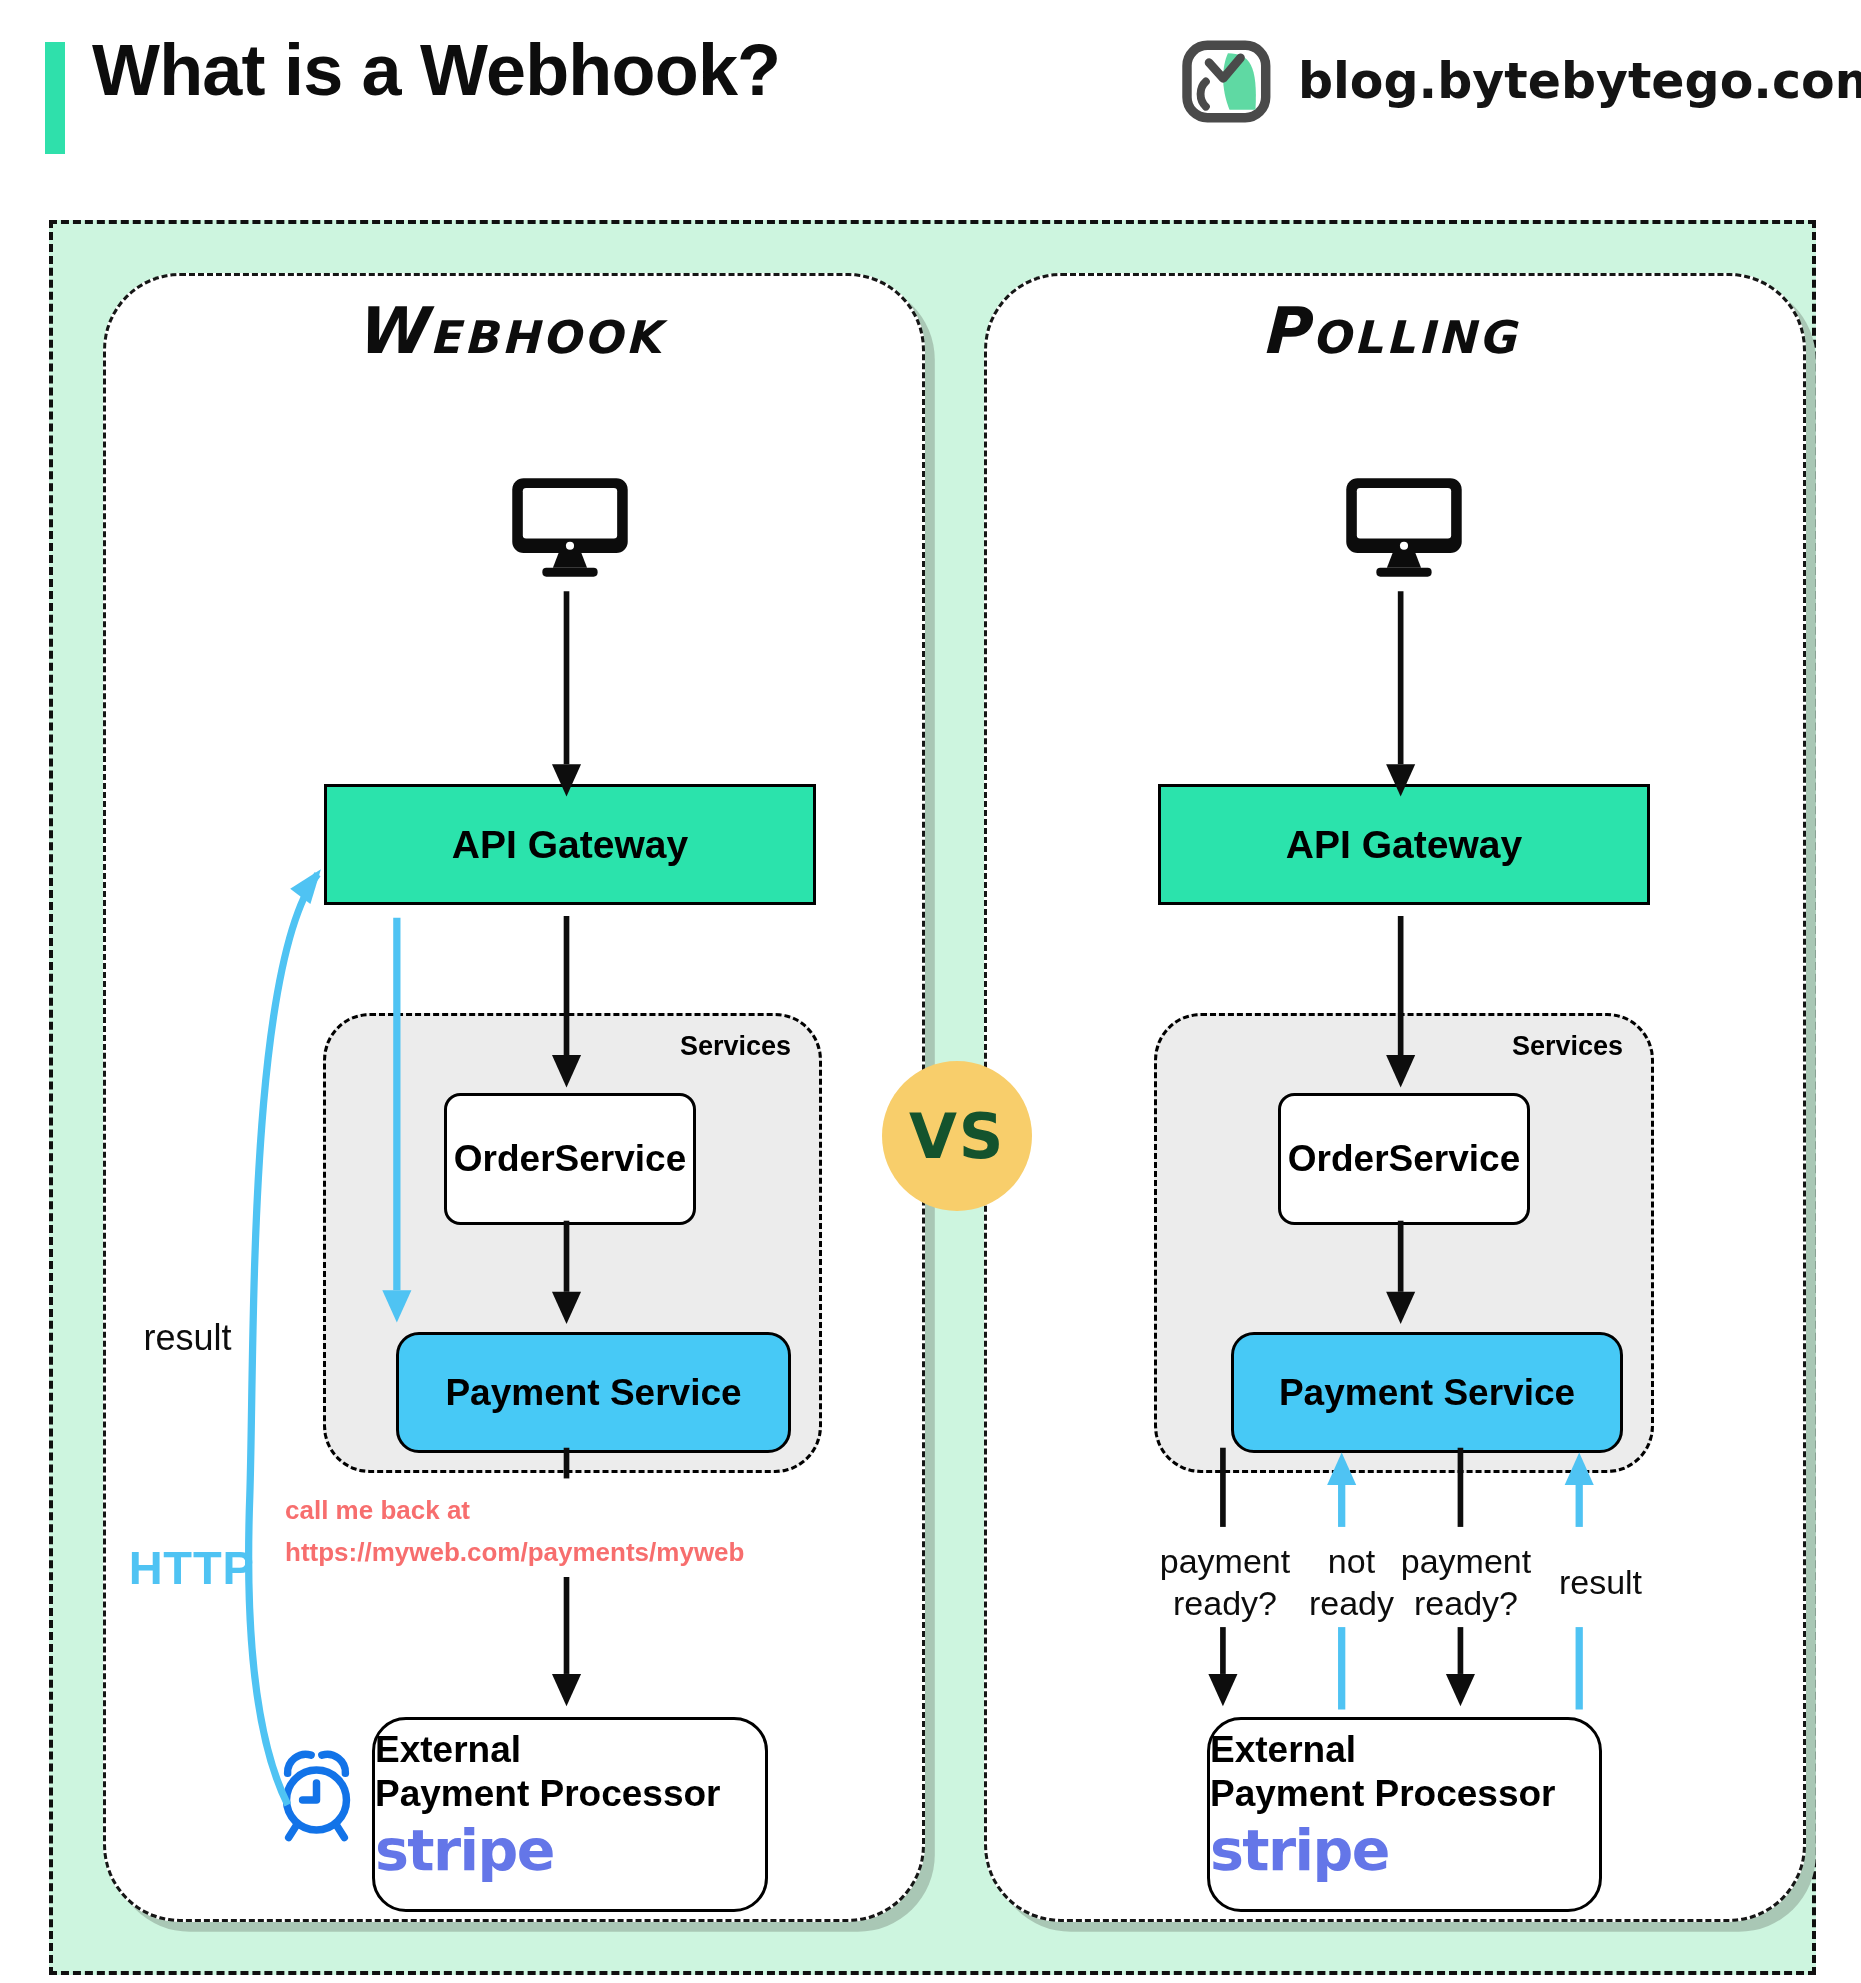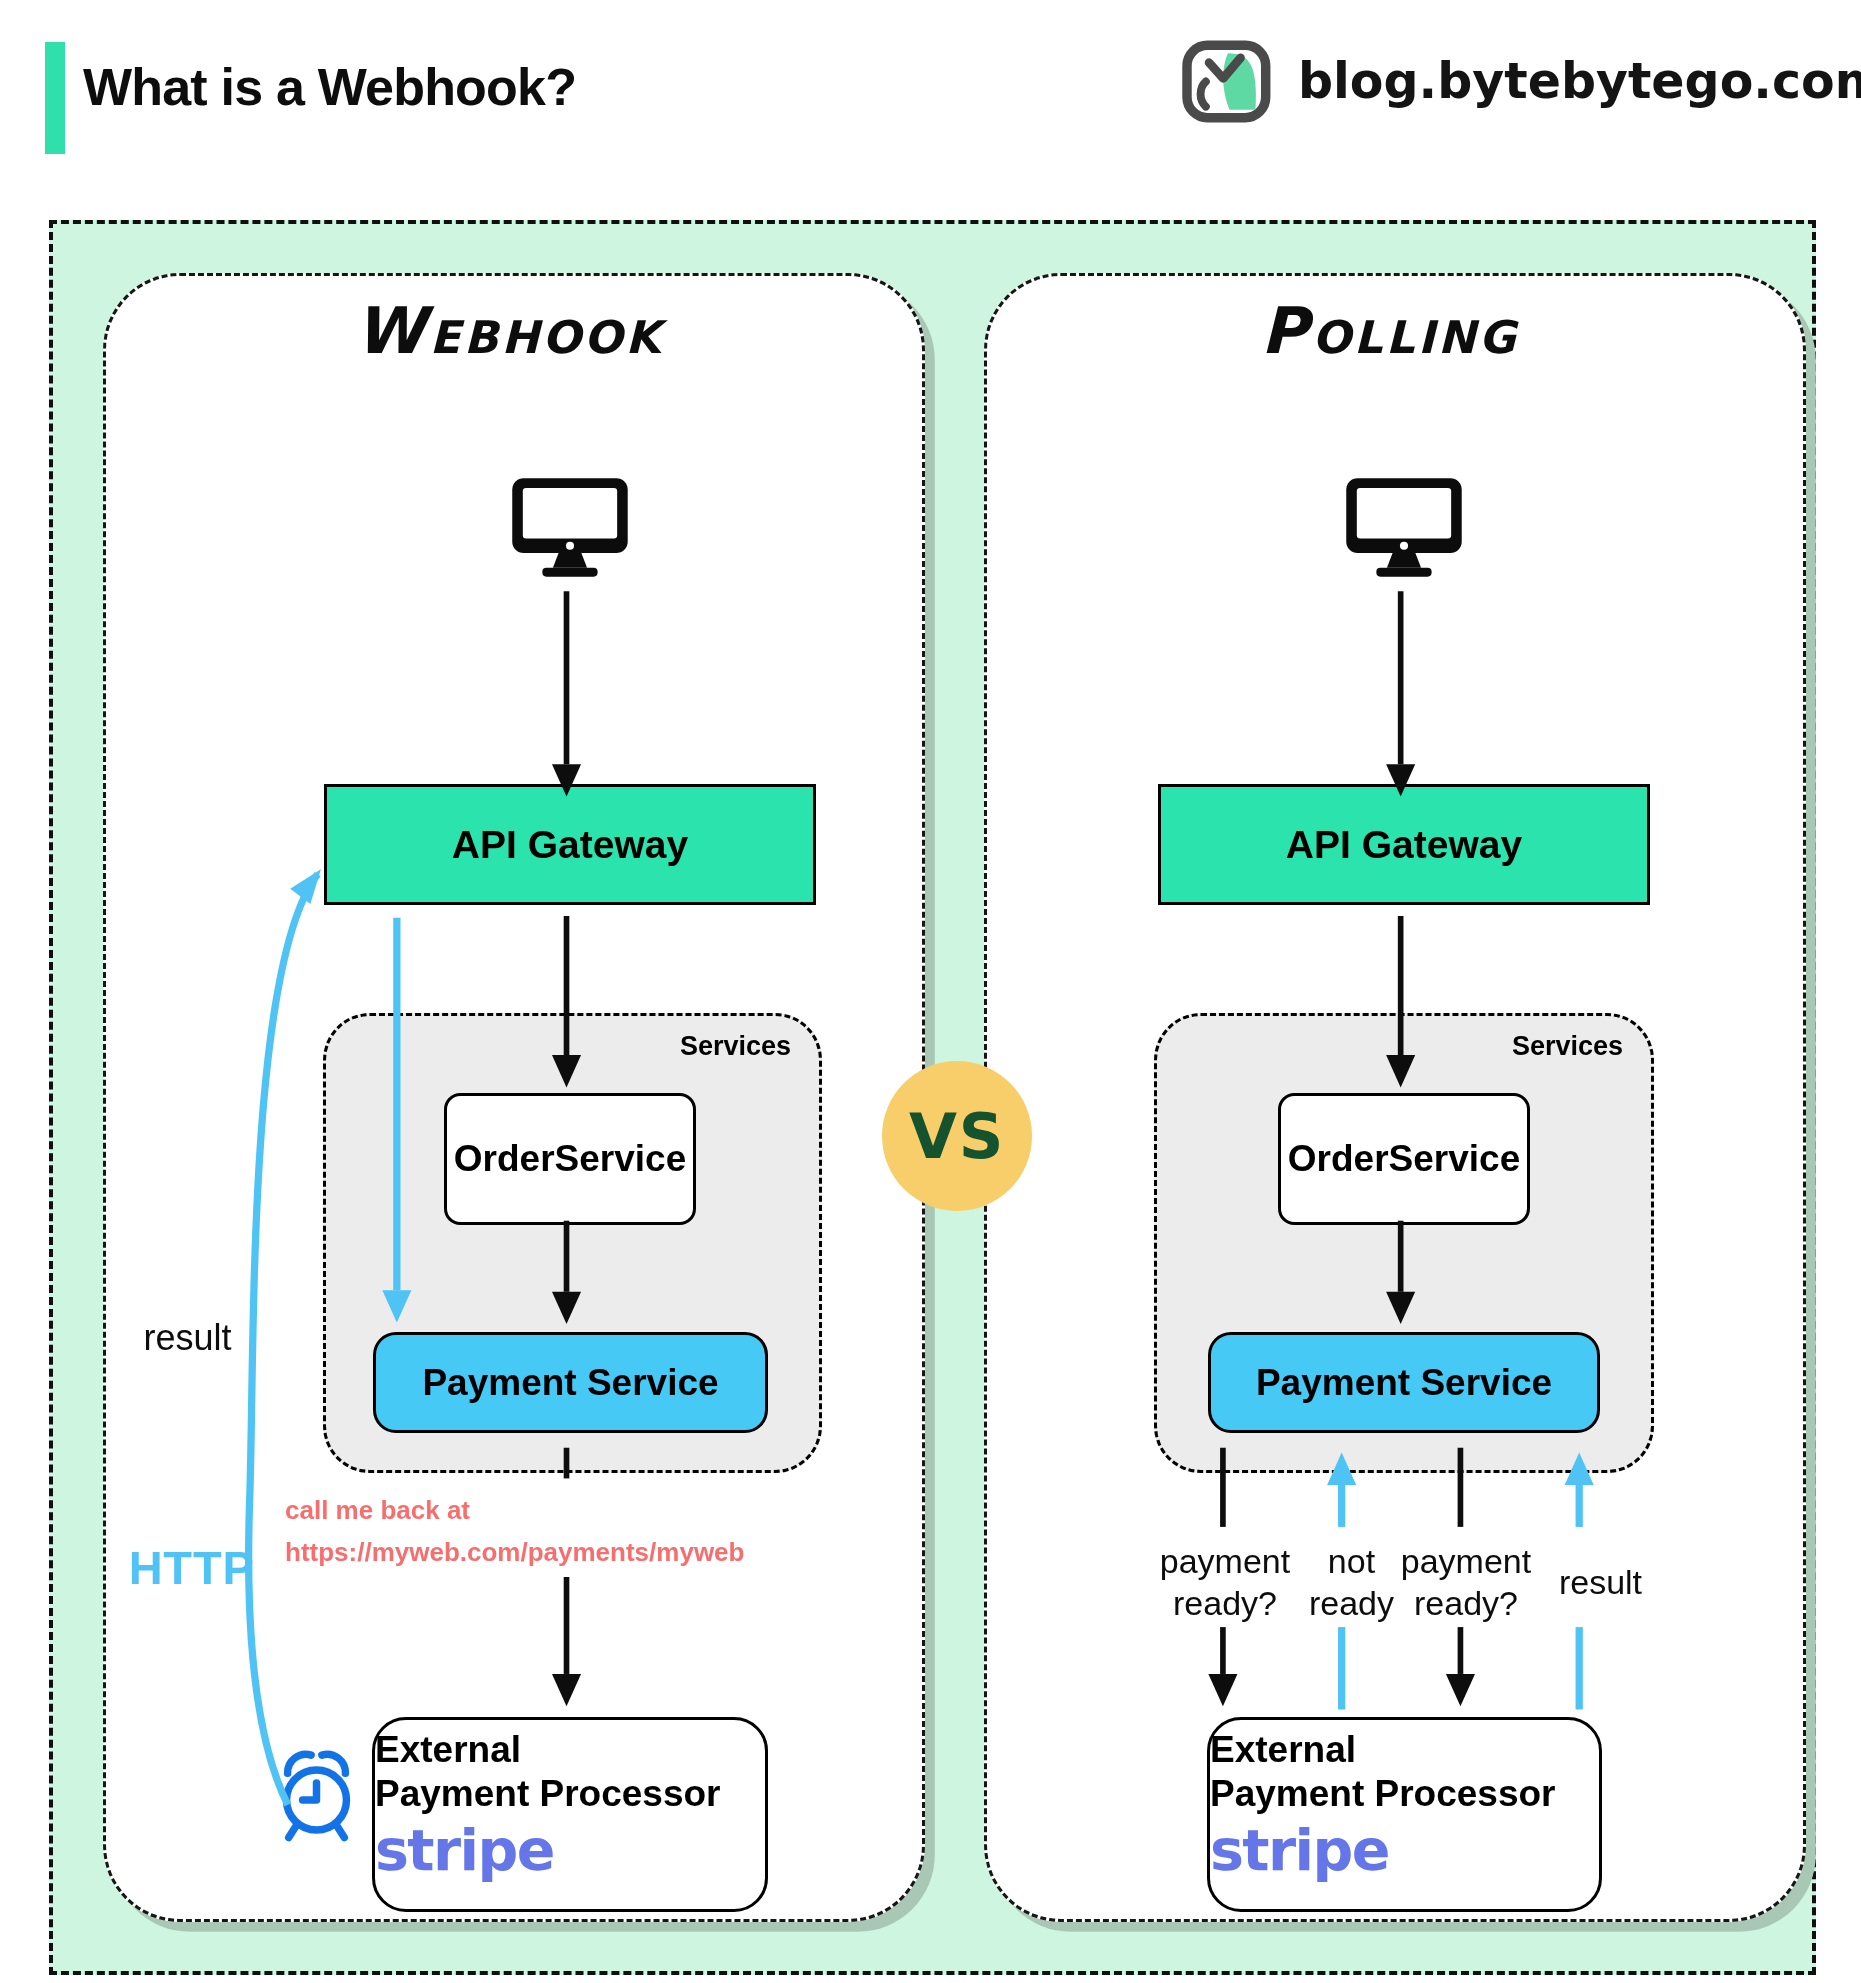--- a/index.html
+++ b/index.html
@@ -8,21 +8,21 @@
     --services_gray:#ececec; --vs_yellow:#f8ce6b; --note_red:#f76e6e;
     --stripe_purple:#6476e8; --clock_blue:#1273e8; --ink:#0d0d0d;
     --panel_shadow:#a9c7b5; --logo_green:#5fd9a3; --logo_gray:#4a4a4a;
   }
   *{margin:0;padding:0;box-sizing:border-box;}
   body{background:var(--page_bg);font-family:"Liberation Sans",sans-serif;}
   #canvas{position:relative;width:1861px;height:1983px;background:var(--page_bg);overflow:hidden;}
 
   
   .accent-bar{position:absolute;left:45px;top:42px;width:19.5px;height:112px;background:var(--accent_teal);}
-  .page-title{position:absolute;left:83px;top:29px;font-size:52px;font-weight:800;color:var(--ink);letter-spacing:-0.8px;margin-top:28px;}
+  .page-title{position:absolute;left:92px;top:29px;font-size:72px;font-weight:800;color:var(--ink);letter-spacing:-0.8px;}
   .brand{position:absolute;left:1179px;top:39px;display:flex;align-items:center;gap:18px;}
   .brand svg{width:101px;height:85px;}
   .brand-site{font-size:49px;font-weight:700;color:#141414;letter-spacing:0px;font-family:"DejaVu Sans",sans-serif;}
 
   
   .outer{position:absolute;left:49px;top:220px;width:1767px;height:1755px;
          background:var(--canvas_mint);border:4.1px dashed #101010;}
 
   
   .panel{position:absolute;top:49px;width:822px;height:1649px;background:#fff;
@@ -52,23 +52,23 @@
       border:3.3px dashed #000;border-radius:47px;}
   .panel.left .services{left:217px;width:499px;}
   .panel.right .services{left:167px;width:500px;}
   .services-label{position:absolute;top:14.7px;right:28px;font-size:27px;font-weight:bold;color:#000;}
 
   .order{position:absolute;top:817px;width:252px;height:132px;background:#fff;border:3.3px solid #000;
       border-radius:16.3px;display:flex;align-items:center;justify-content:center;
       font-size:37px;font-weight:bold;line-height:1.18;color:#000;}
   .panel.left .order{left:338px;} .panel.right .order{left:291px;}
 
-  .payment{position:absolute;top:1056px;height:101px;background:var(--payment_blue);border:3.3px solid #000;
+  .payment{position:absolute;top:1056px;height:121px;background:var(--payment_blue);border:3.3px solid #000;
       border-radius:23px;display:flex;align-items:center;justify-content:center;
-      font-size:37px;font-weight:bold;color:#000;}
+      font-size:37px;font-weight:bold;color:#000;margin-left:23px;}
   .panel.left .payment{left:267px;width:395px;}
   .panel.right .payment{left:221px;width:392px;}
 
   .external{position:absolute;top:1441px;height:195px;background:#fff;border:3.3px solid #000;
       border-radius:34px;text-align:left;padding-top:8px;font-size:37px;font-weight:bold;
       line-height:1.18;color:#000;}
   .panel.left .external{left:266px;width:396px;}
   .panel.right .external{left:220px;width:395px;}
   .stripe-logo{font-size:57px;font-weight:800;color:var(--stripe_purple);letter-spacing:-1.6px;
       font-family:"DejaVu Sans",sans-serif;margin-top:1.6px;}

